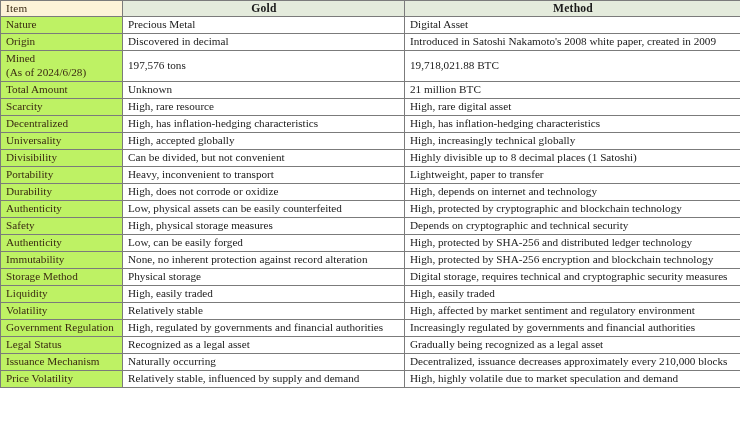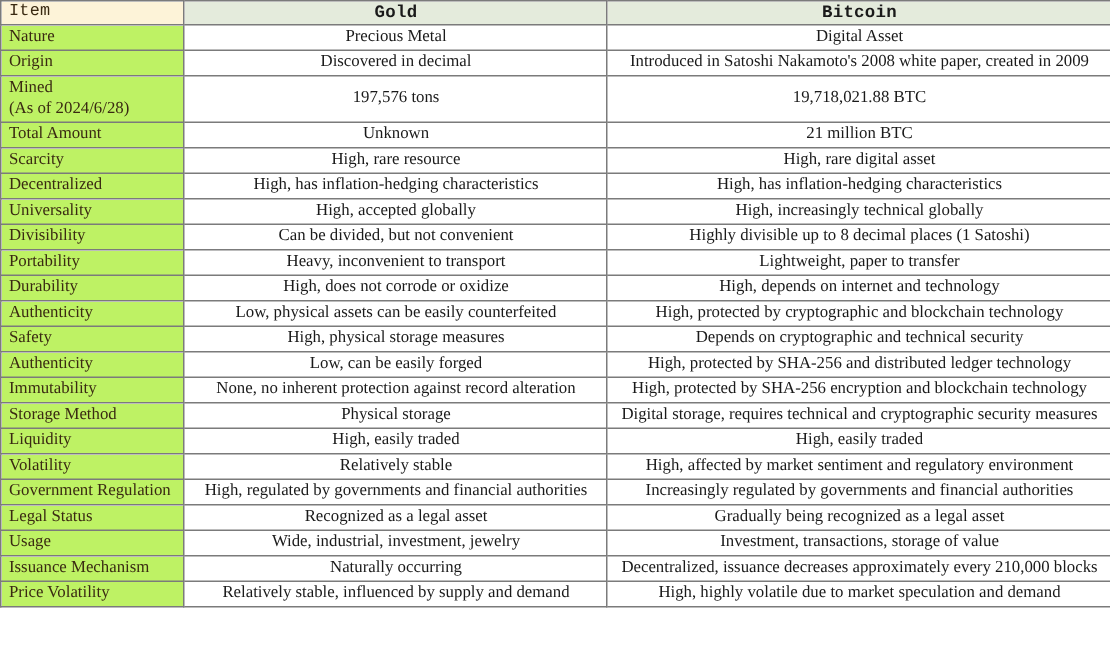--- a/index.html
+++ b/index.html
@@ -43,36 +43,34 @@
   }
   table.compare thead th {
     background: #e4ebdc;
     font-weight: bold;
     text-align: center;
     font-size: 11.6px;
     letter-spacing: 0.2px;
     height: 15px;
     padding-top: 0;
     padding-bottom: 0;
-    font-family: Liberation Mono, monospace;
   }
   table.compare thead th.h-item {
     background: #fdf3d8;
     text-align: left;
     font-weight: normal;
     font-size: 11.2px;
     color: #3a2a12;
   }
   table.compare td.item-cell {
     background: #bef264;
     color: #3a2a12;
   }
   table.compare td.val-cell {
     background: #ffffff;
-    text-align: center;
   }
   table.compare tr.tall td {
     height: 28px;
   }
   table.compare tr.std td {
     height: 14px;
   }
 </style>
 </head>
 <body>
@@ -81,21 +79,21 @@
   <table class="compare">
     <colgroup>
       <col class="c-item">
       <col class="c-gold">
       <col class="c-btc">
     </colgroup>
     <thead>
       <tr>
         <th class="h-item">Item</th>
         <th class="h-gold">Gold</th>
-        <th class="h-btc">Bitcoin</th>
+        <th class="h-btc">Method</th>
       </tr>
     </thead>
     <tbody id="table-body">
         <tr class="std">
           <td class="item-cell">Nature</td>
           <td class="val-cell">Precious Metal</td>
           <td class="val-cell">Digital Asset</td>
         </tr>
         <tr class="std">
           <td class="item-cell">Origin</td>
@@ -182,25 +180,20 @@
           <td class="item-cell">Government Regulation</td>
           <td class="val-cell">High, regulated by governments and financial authorities</td>
           <td class="val-cell">Increasingly regulated by governments and financial authorities</td>
         </tr>
         <tr class="std">
           <td class="item-cell">Legal Status</td>
           <td class="val-cell">Recognized as a legal asset</td>
           <td class="val-cell">Gradually being recognized as a legal asset</td>
         </tr>
         <tr class="std">
-          <td class="item-cell">Usage</td>
-          <td class="val-cell">Wide, industrial, investment, jewelry</td>
-          <td class="val-cell">Investment, transactions, storage of value</td>
-        </tr>
-        <tr class="std">
           <td class="item-cell">Issuance Mechanism</td>
           <td class="val-cell">Naturally occurring</td>
           <td class="val-cell">Decentralized, issuance decreases approximately every 210,000 blocks</td>
         </tr>
         <tr class="std">
           <td class="item-cell">Price Volatility</td>
           <td class="val-cell">Relatively stable, influenced by supply and demand</td>
           <td class="val-cell">High, highly volatile due to market speculation and demand</td>
         </tr>
       </tbody>

